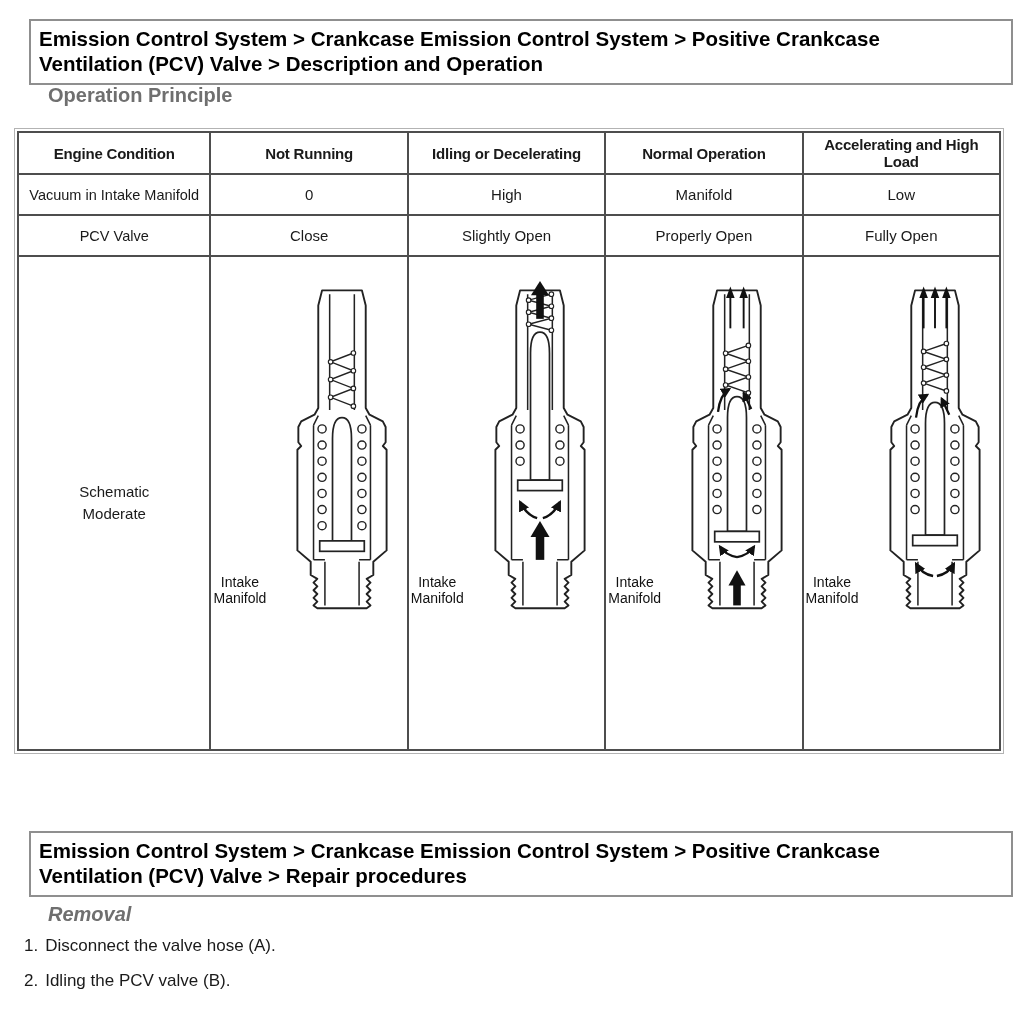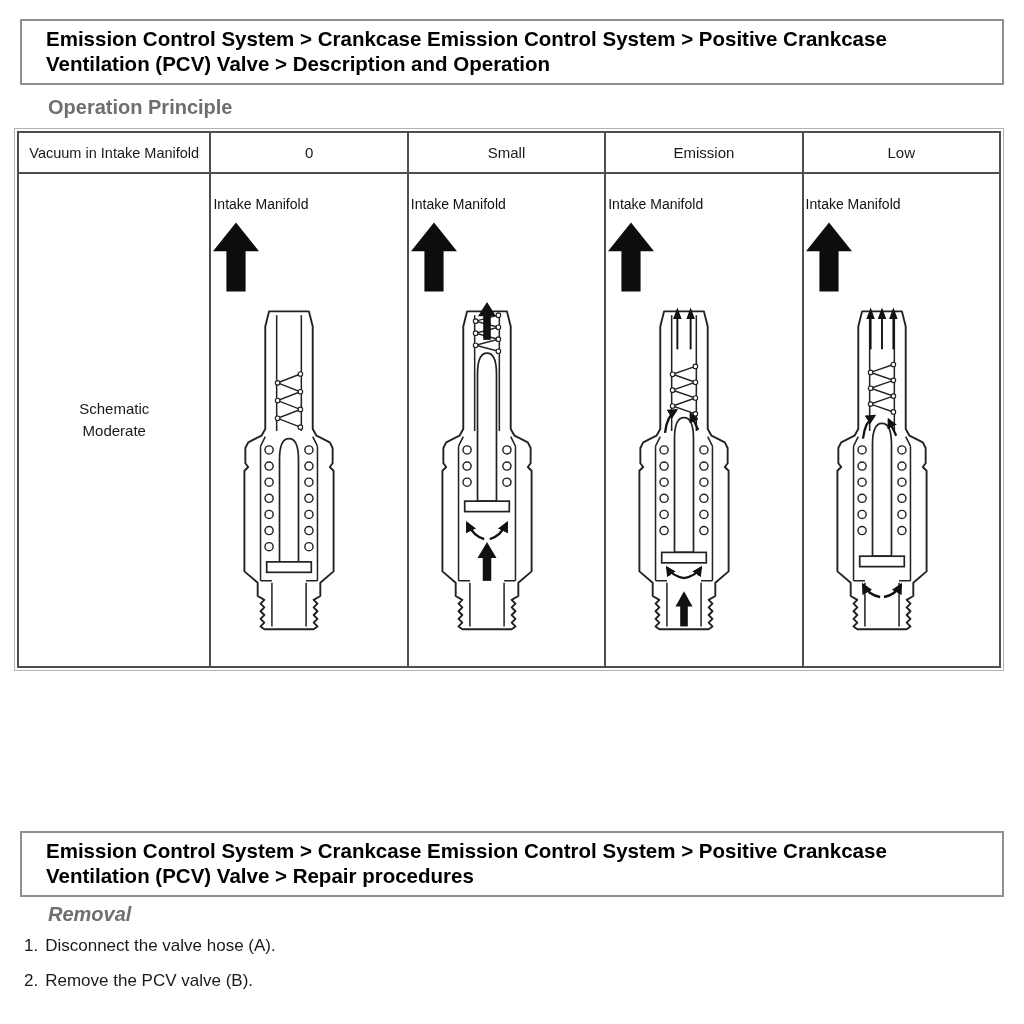--- a/index.html
+++ b/index.html
@@ -1,53 +1,53 @@
 <!DOCTYPE html>
 <html><head>
 <meta charset="utf-8">
 <style>
   * { box-sizing: border-box; margin: 0; padding: 0; }
   html, body { width: 1024px; height: 1024px; background: #ffffff;
     font-family: "Liberation Sans", sans-serif; color: #1a1a1a; }
   body { position: relative; overflow: hidden; }
 
   .breadcrumb-box {
-    position: absolute; left: 20px; width: 984px;
+    position: absolute; left: 29px; width: 984px;
     border: 2px solid #8f8f8f; background: #fff;
-    padding: 5px 70px 7px 24px;
+    padding: 5px 70px 7px 8px;
     font-weight: bold; font-size: 20.5px; line-height: 1.22; color: #000;
   }
   #breadcrumb-description { top: 19px; }
   #breadcrumb-repair { top: 831px; }
 
   .section-heading {
     position: absolute; left: 48px;
     font-weight: bold; font-size: 20px; color: #6f6f6f;
   }
-  #heading-operation-principle { top: 96px; }
+  #heading-operation-principle { top: 84px; }
   #heading-removal { top: 903px; font-style: italic; }
 
   .table-wrap {
     position: absolute; left: 14px; top: 128px; width: 990px;
     border: 1px solid #b3b3b3; padding: 2px; background: #fff;
   }
   table { width: 100%; border-collapse: collapse; table-layout: fixed; }
   col.c0 { width: 19.6%; } col.c1, col.c2, col.c3, col.c4 { width: 20.1%; }
   th, td {
     border: 2px solid #4e4e4e; text-align: center; vertical-align: middle;
     font-size: 15px; padding: 2px; overflow: hidden;
   }
   th { font-weight: bold; height: 42px; letter-spacing: -0.2px; }
   tr.data-row td { height: 41px; font-weight: normal; }
   td.row-label { font-size: 14.5px; }
   tr.schematic-row td { height: 494px; vertical-align: top; }
   .schematic-label-cell { vertical-align: middle !important; }
   .schematic-label { display: inline-block; width: 100px; font-size: 15px; line-height: 1.45; }
 
-  .diagram { display: flex; flex-direction: column; align-items: flex-start; padding-top: 20px; }
+  .diagram { display: flex; flex-direction: row; align-items: flex-end; padding-top: 20px; }
   .diagram-label { font-size: 14px; margin-bottom: 10px; color: #111; }
   .big-arrow { margin-bottom: 8px; }
 
   .steps { position: absolute; left: 24px; top: 936px; }
   .step { font-size: 17px; margin-bottom: 15px; display: flex; }
   .step-num { margin-right: 7px; }
 </style>
 </head>
 <body>
 
@@ -58,26 +58,40 @@
 <div class="table-wrap">
   <table>
     <colgroup>
         <col class="c0">
         <col class="c1">
         <col class="c2">
         <col class="c3">
         <col class="c4">
       </colgroup>
     <tbody>
+        <tr>
+      <th>Engine Condition</th>
+      <th>Not Running</th>
+      <th>Idling or Decelerating</th>
+      <th>Normal Operation</th>
+      <th>Accelerating and High Load</th>
+    </tr>
     <tr class="data-row">
       <td class="row-label">Vacuum in Intake Manifold</td>
       <td>0</td>
-      <td>Small</td>
-      <td>Emission</td>
+      <td>High</td>
+      <td>Manifold</td>
       <td>Low</td>
+    </tr>
+    <tr class="data-row">
+      <td class="row-label">PCV Valve</td>
+      <td>Close</td>
+      <td>Slightly Open</td>
+      <td>Properly Open</td>
+      <td>Fully Open</td>
     </tr>
     <tr class="schematic-row">
       <td class="schematic-label-cell">
         <span class="schematic-label">Schematic Moderate</span>
       </td>
       <td>
         <div class="diagram">
           <span class="diagram-label">Intake Manifold</span>
           <svg class="big-arrow" viewBox="0 0 48 72" width="46" height="70">
                 <polygon points="24,0 48,30 34,30 34,72 14,72 14,30 0,30" fill="#0d0d0d"></polygon>
@@ -285,15 +299,15 @@
 
 <div class="section-heading" id="heading-removal">Removal</div>
 
 <div class="steps">
   <div class="step">
     <span class="step-num">1.</span>
     <span>Disconnect the valve hose (A).</span>
   </div>
   <div class="step">
     <span class="step-num">2.</span>
-    <span>Remove the PCV valve (B).</span>
+    <span>Idling the PCV valve (B).</span>
   </div>
 </div>
 
 </body></html>

